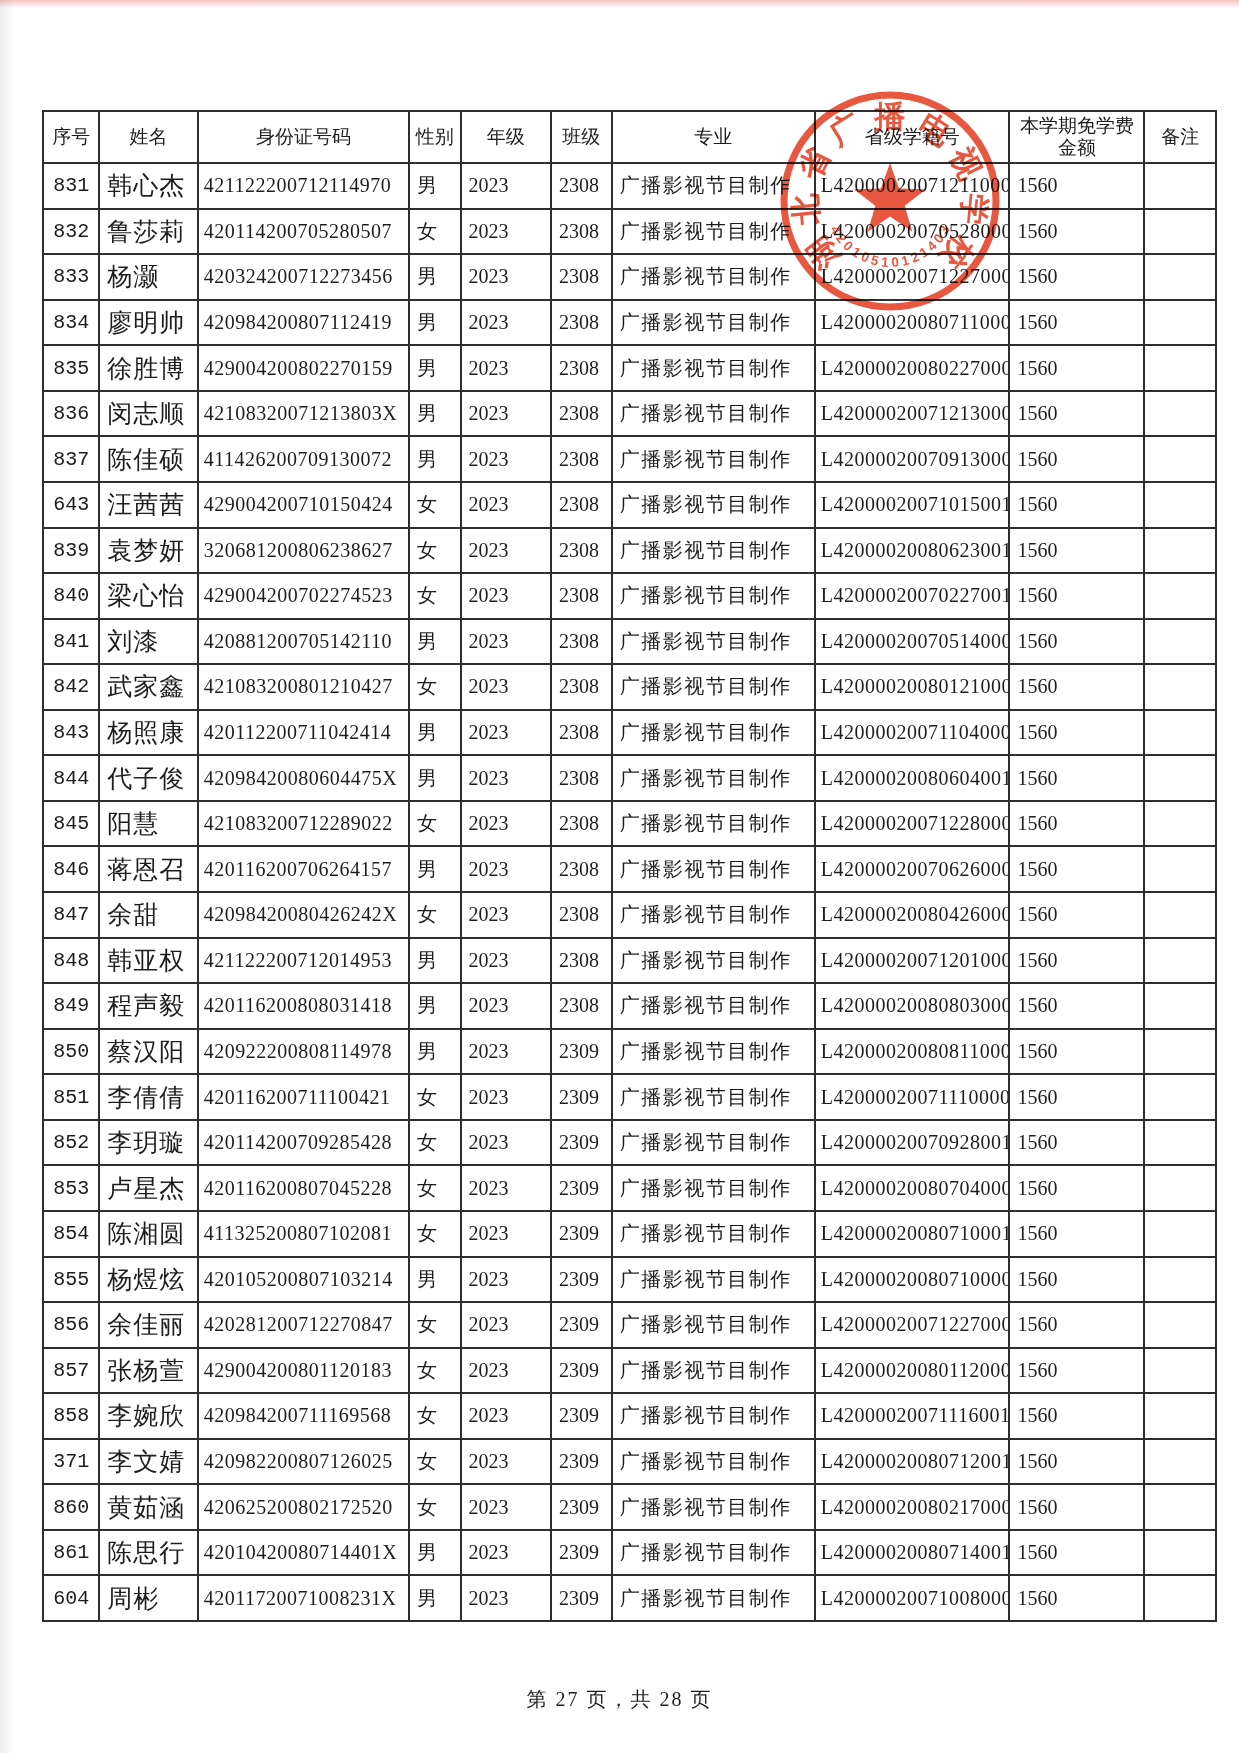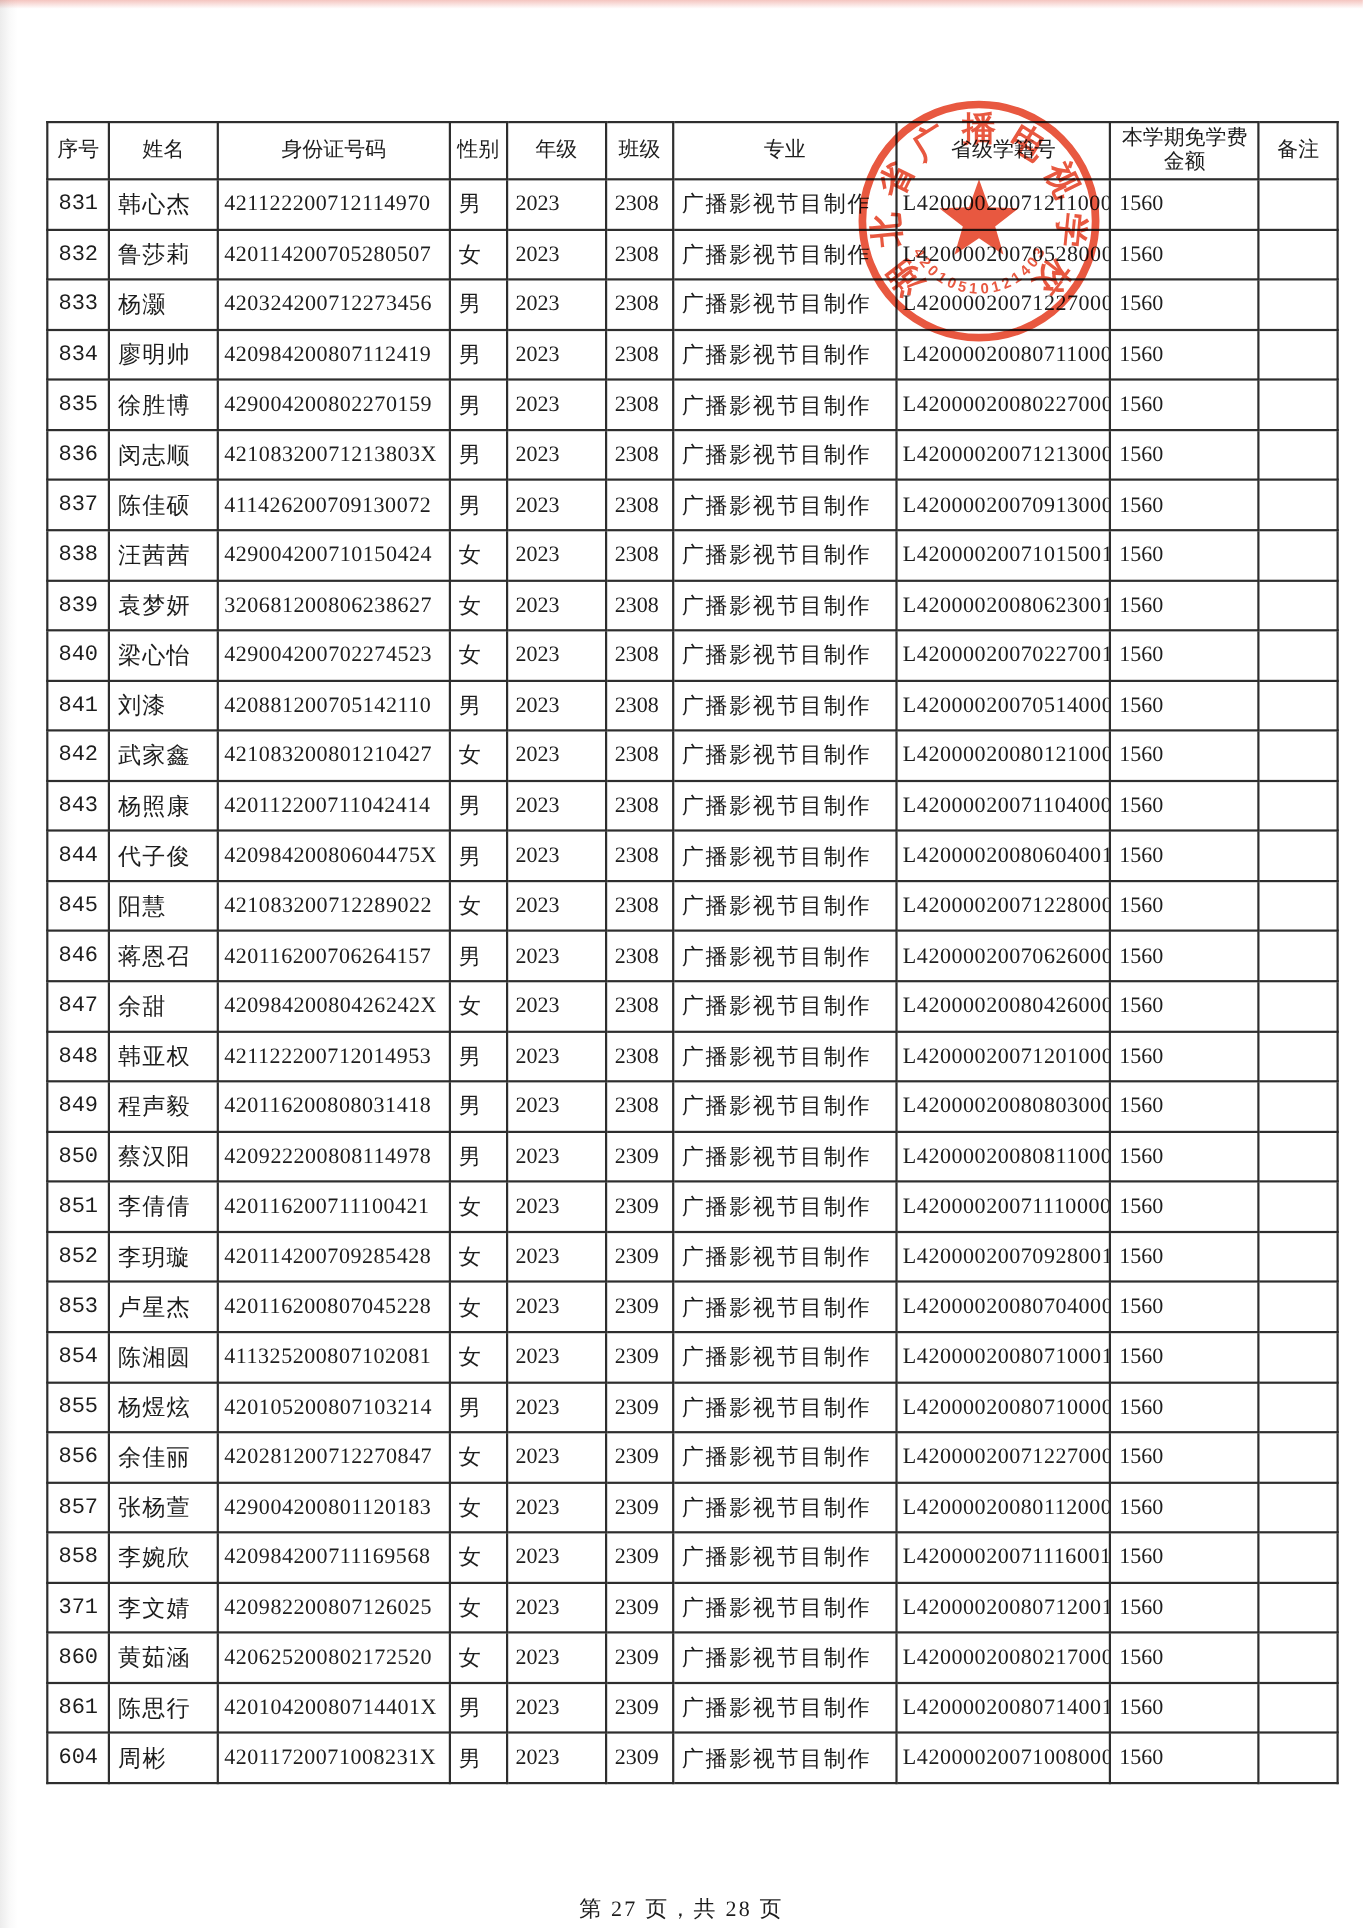--- a/index.html
+++ b/index.html
@@ -23,30 +23,30 @@
   .sheet-table col.c6{width:17.3%}.sheet-table col.c7{width:16.6%}
   .sheet-table col.c8{width:11.5%}.sheet-table col.c9{width:6.1%}
   .sheet-table th,.sheet-table td{
     border:2px solid #2e2e2e;vertical-align:middle;overflow:hidden;
     white-space:nowrap;
   }
   .sheet-table thead tr{height:52px;margin-left:48px;}
   .sheet-table th{font-weight:normal;font-size:19px;text-align:center;line-height:1.15;}
   .sheet-table td{font-size:20px;text-align:left;padding:0 0 0 7px;}
   .sheet-table td.col-index{text-align:center;padding:0;font-family:Liberation Mono, monospace;}
-  .sheet-table td.col-name{font-size:21px;letter-spacing:1px;}
+  .sheet-table td.col-name{font-size:25px;letter-spacing:1px;}
   .sheet-table td.col-major{letter-spacing:1.5px;}
   .sheet-table td.col-id_number,.sheet-table td.col-provincial_student_id{
     font-size:20px;letter-spacing:0.5px;padding-left:5px;}
   
   .stamp{position:absolute;left:758px;top:69px;width:264px;height:264px;
     mix-blend-mode:multiply;opacity:0.92;pointer-events:none;}
   
   .footer{position:absolute;left:0;top:1686px;width:100%;
-    text-align:center;font-size:20px;letter-spacing:2px;margin-top:36px;}
+    text-align:center;font-size:20px;letter-spacing:2px;}
 </style>
 </head>
 <body>
 
 <div class="top-tint"></div>
 <div class="left-smudge"></div>
 
 <table class="sheet-table">
   <colgroup>
     <col class="c0">
@@ -156,21 +156,21 @@
         <td class="col-id_number">411426200709130072</td>
         <td class="col-gender">男</td>
         <td class="col-grade">2023</td>
         <td class="col-class">2308</td>
         <td class="col-major">广播影视节目制作</td>
         <td class="col-provincial_student_id">L420000200709130005</td>
         <td class="col-exemption_amount">1560</td>
         <td class="col-remarks"></td>
       </tr>
       <tr>
-        <td class="col-index">838</td>
+        <td class="col-index">643</td>
         <td class="col-name">汪茜茜</td>
         <td class="col-id_number">429004200710150424</td>
         <td class="col-gender">女</td>
         <td class="col-grade">2023</td>
         <td class="col-class">2308</td>
         <td class="col-major">广播影视节目制作</td>
         <td class="col-provincial_student_id">L420000200710150012</td>
         <td class="col-exemption_amount">1560</td>
         <td class="col-remarks"></td>
       </tr>

